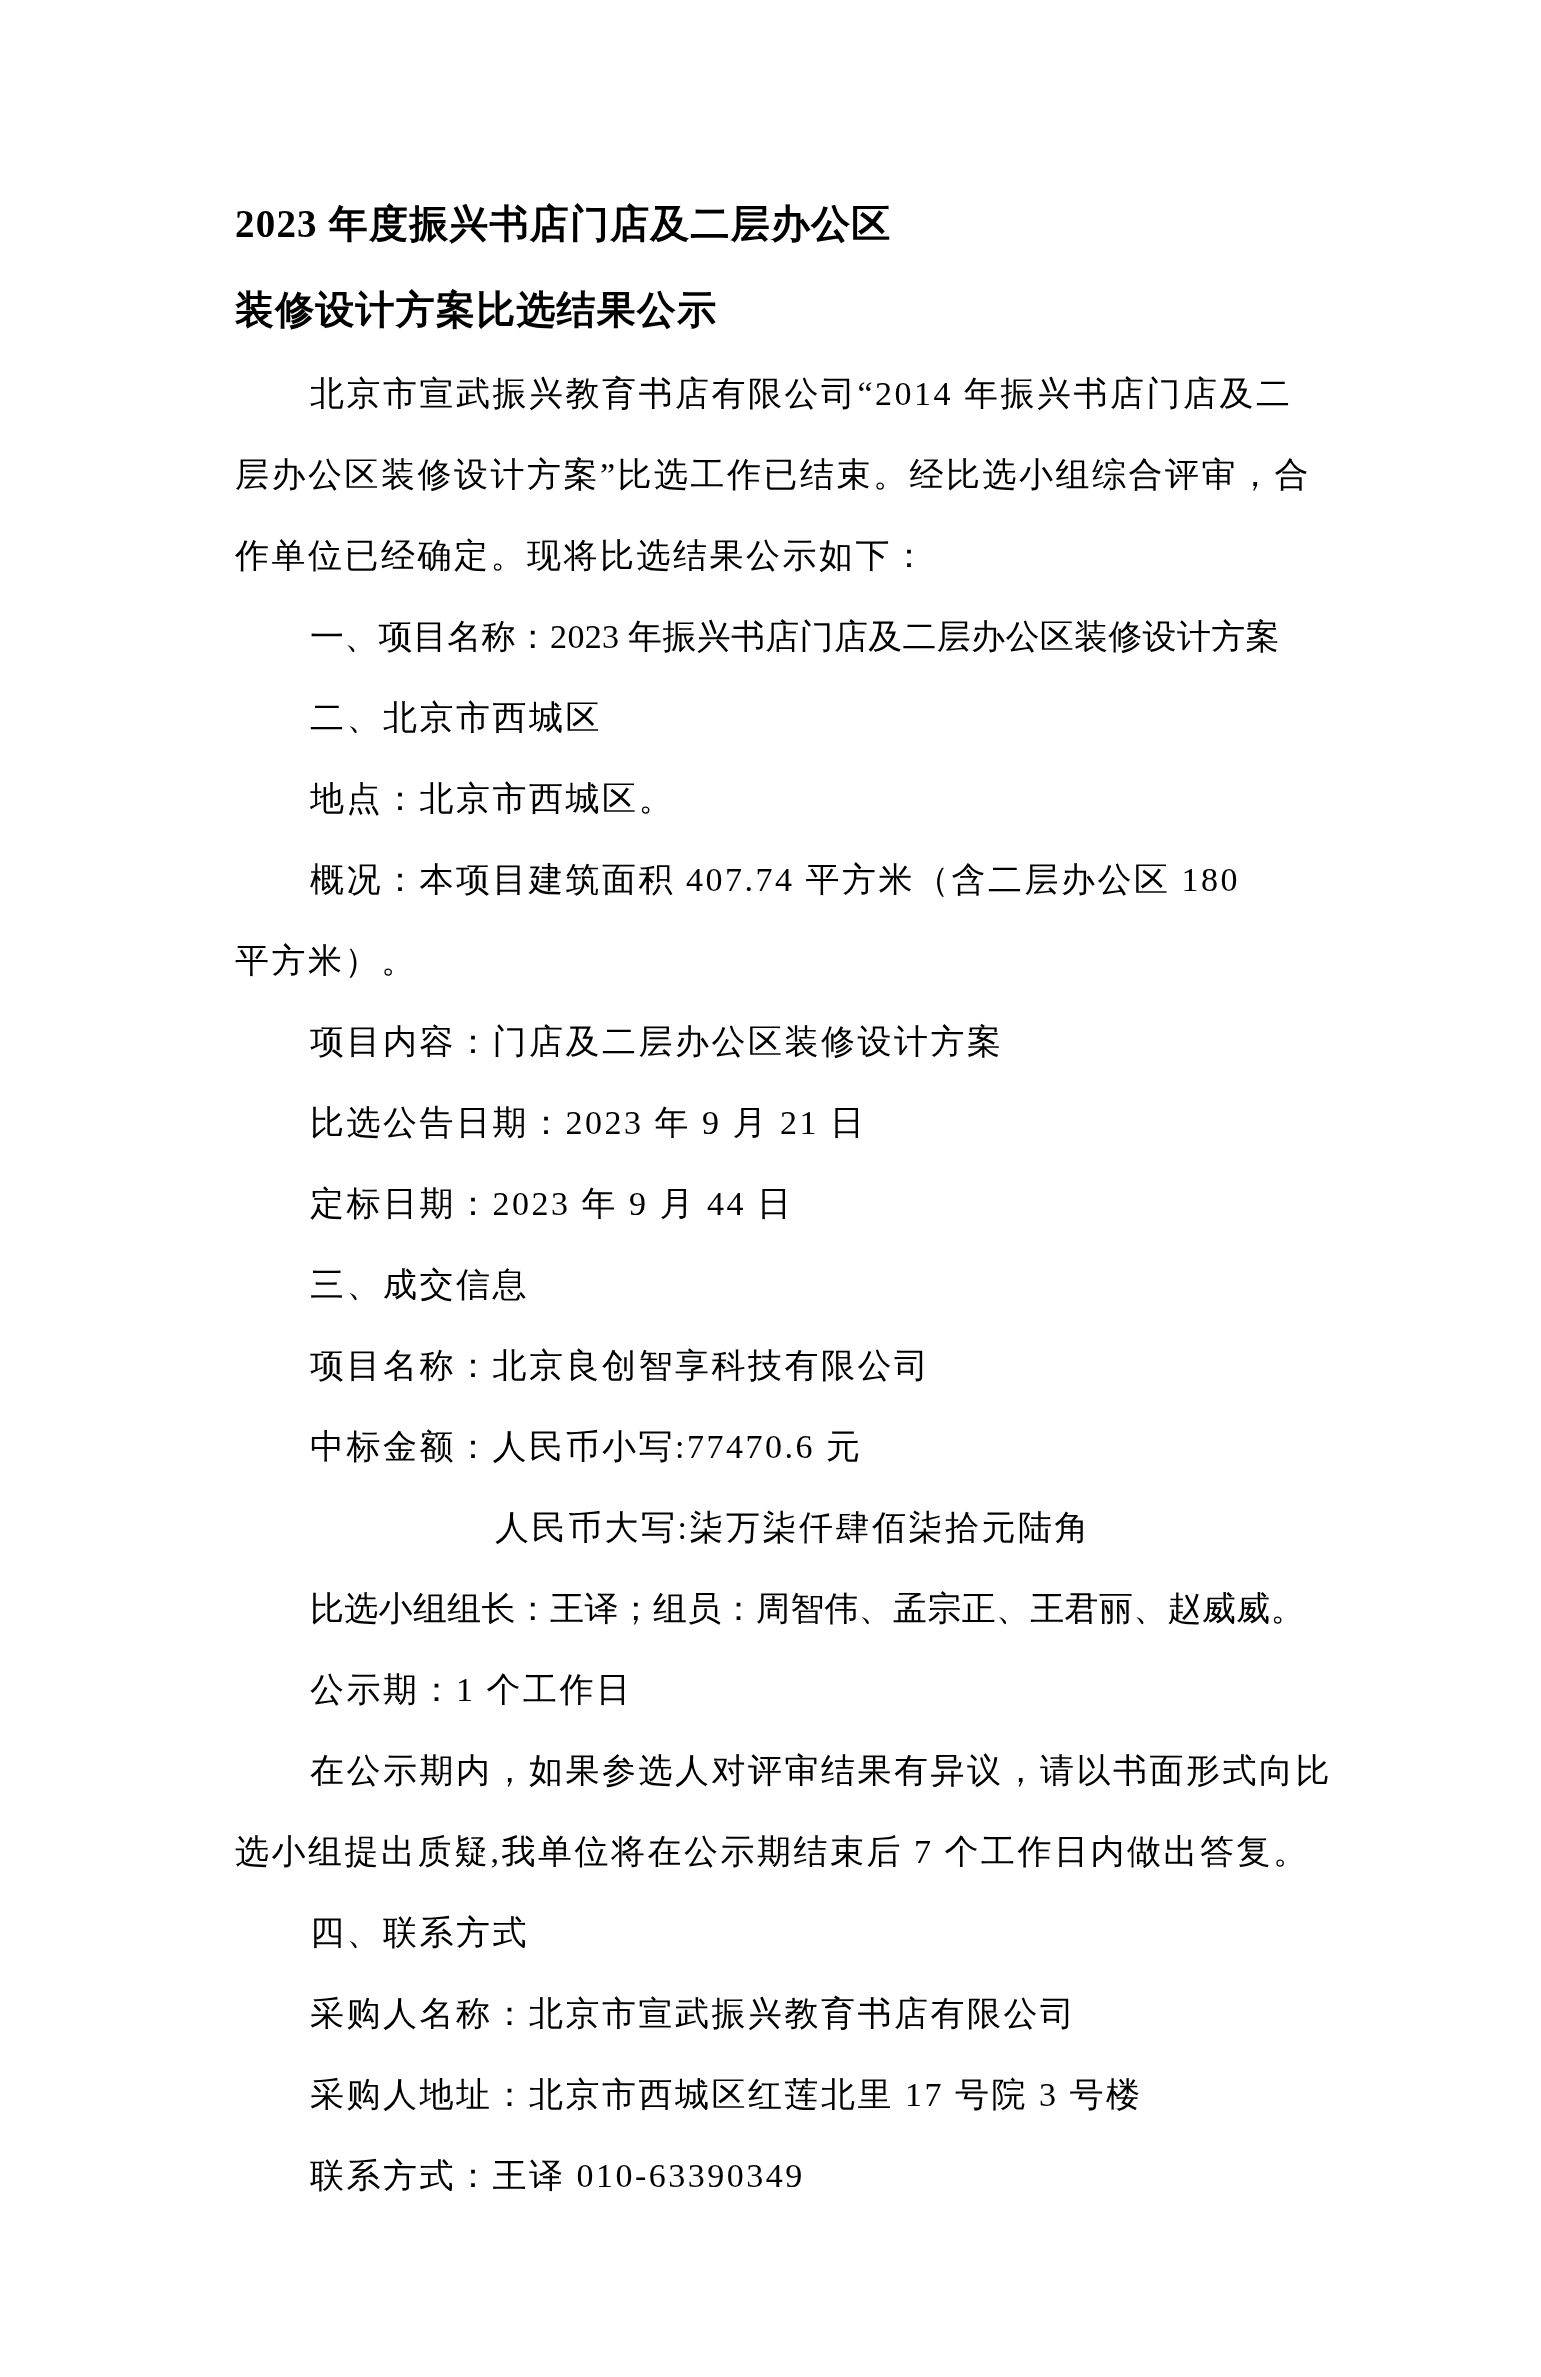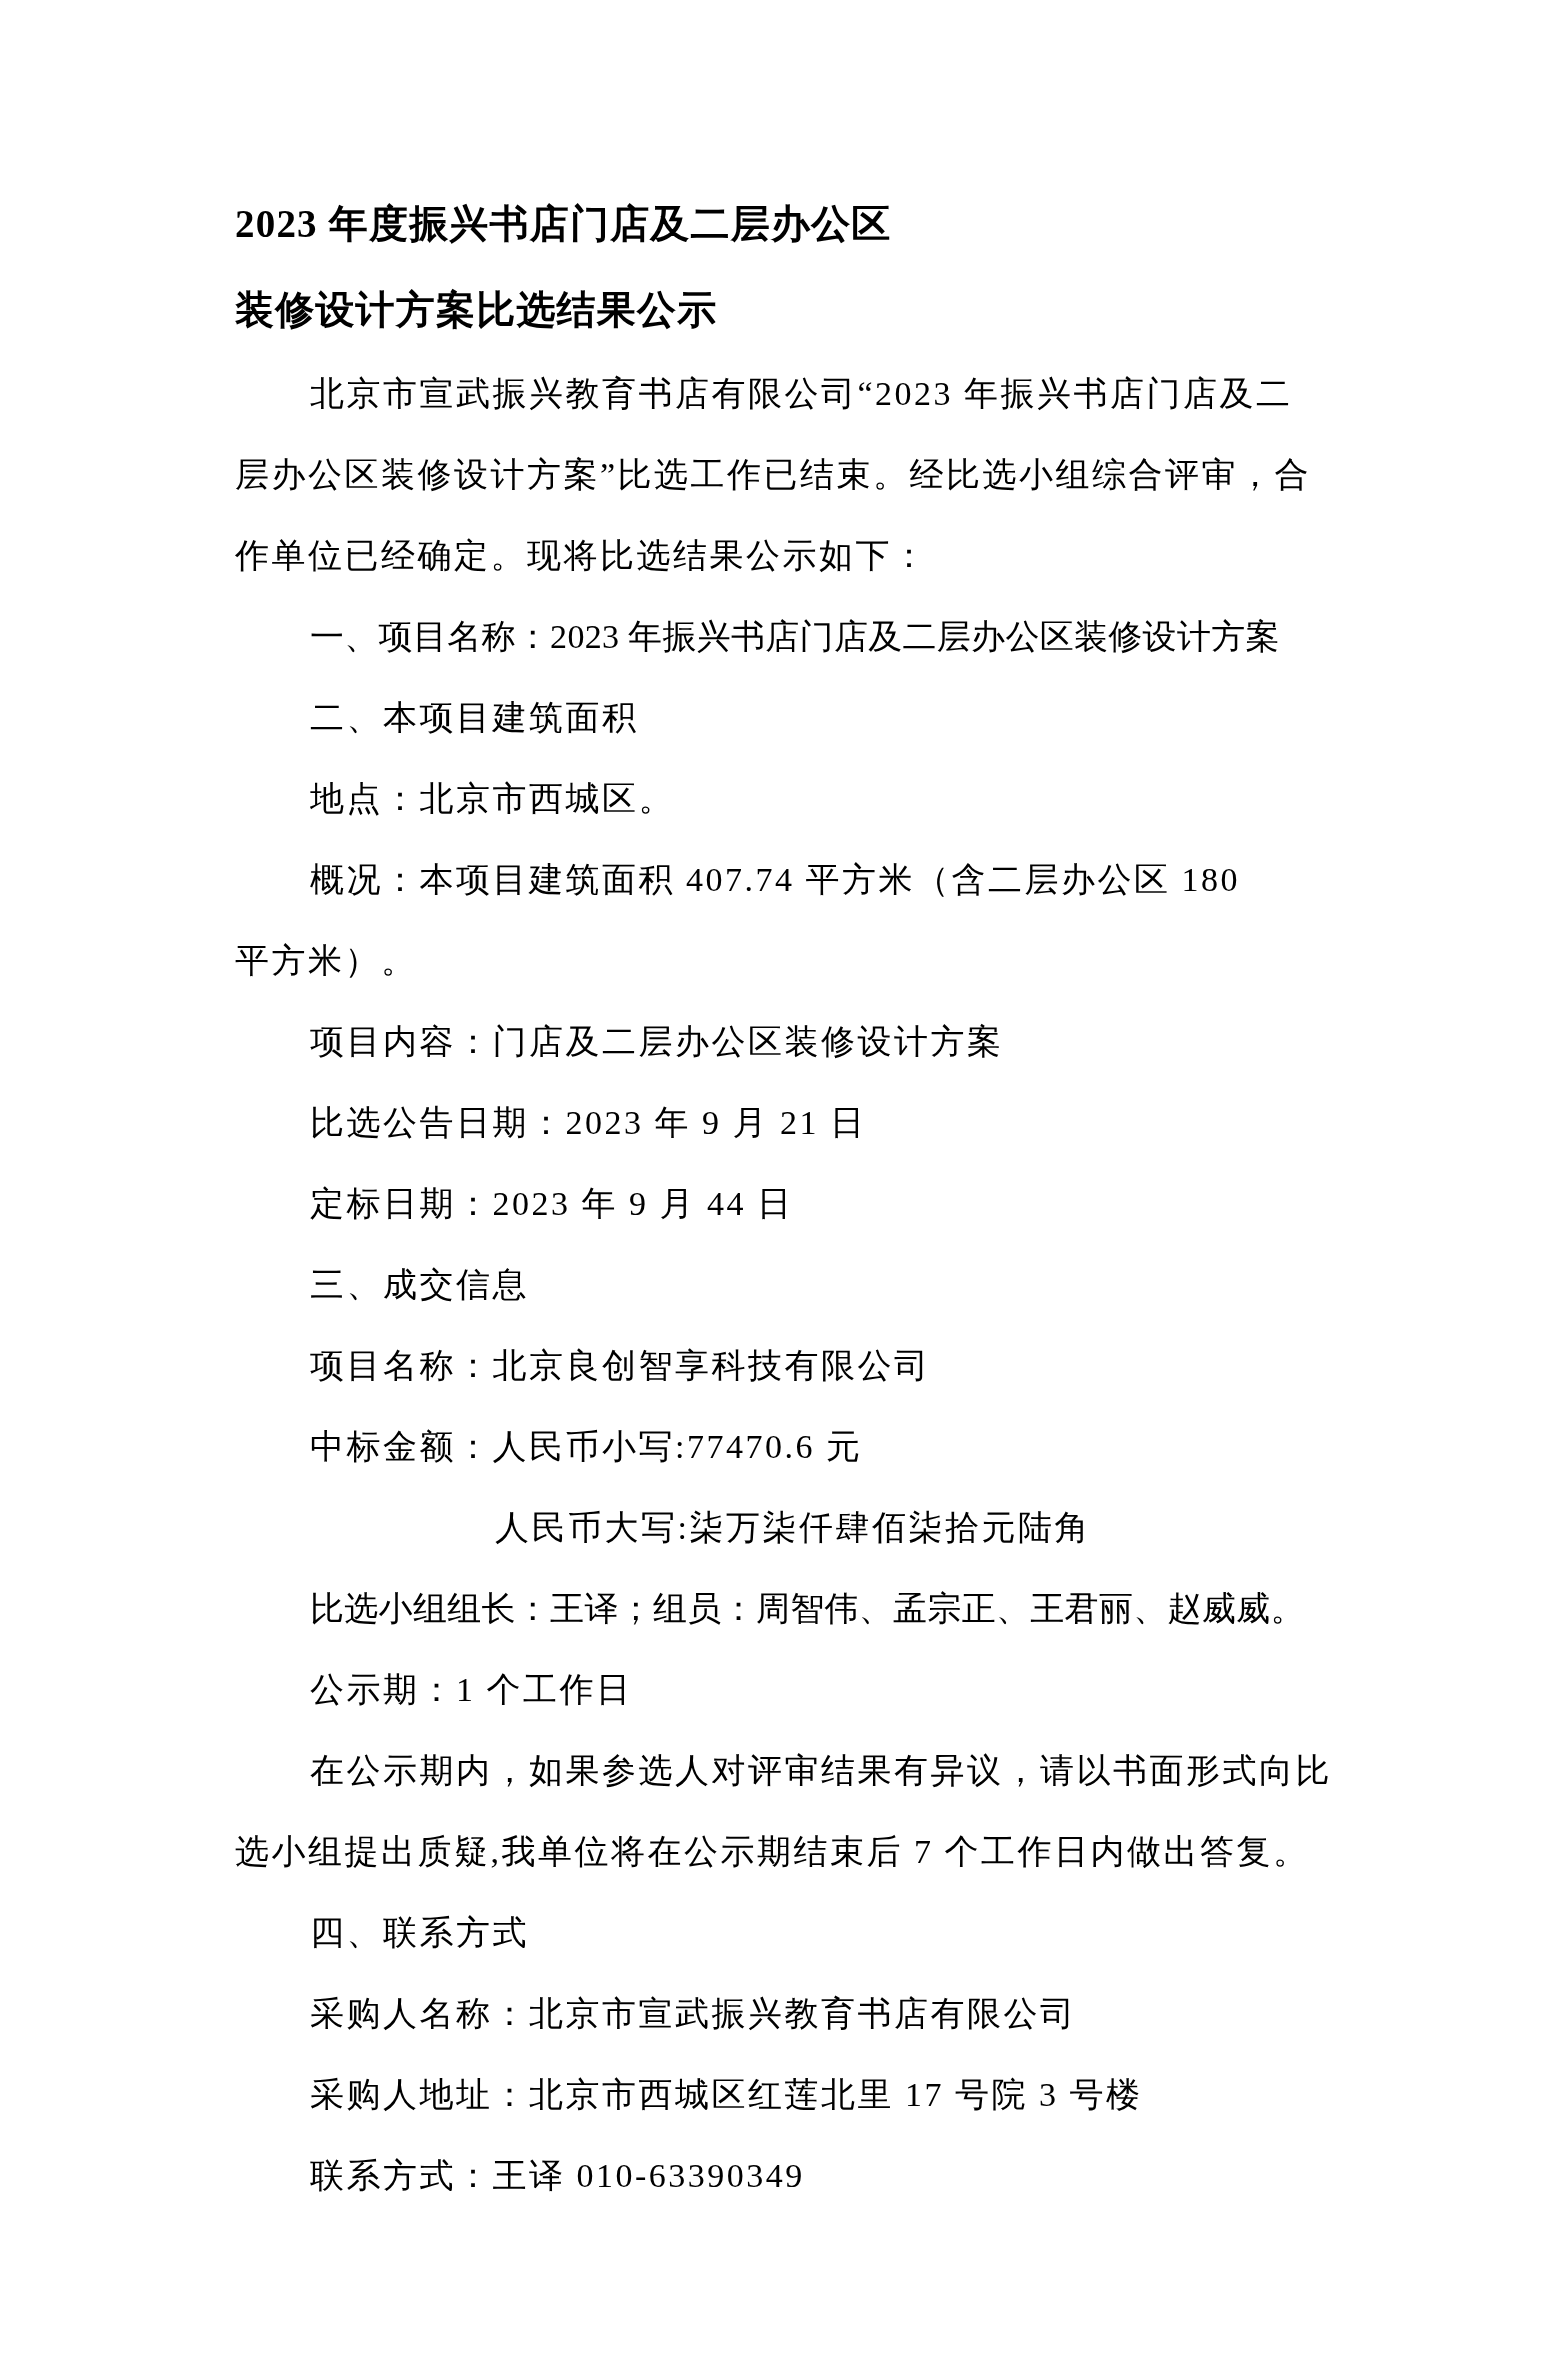--- a/index.html
+++ b/index.html
@@ -44,25 +44,25 @@
 </style>
 </head>
 <body>
 
 <div class="page">
   <div class="doc">
 
     <div class="title-line">2023 年度振兴书店门店及二层办公区</div>
     <div class="title-line">装修设计方案比选结果公示</div>
 
-    <div class="ln ind">北京市宣武振兴教育书店有限公司“2023 年振兴书店门店及二</div>
+    <div class="ln ind">北京市宣武振兴教育书店有限公司“2014 年振兴书店门店及二</div>
     <div class="ln">层办公区装修设计方案”比选工作已结束。经比选小组综合评审，合</div>
     <div class="ln">作单位已经确定。现将比选结果公示如下：</div>
     <div class="ln ind tight">一、项目名称：2023 年振兴书店门店及二层办公区装修设计方案</div>
-    <div class="ln ind">二、本项目建筑面积</div>
+    <div class="ln ind">二、北京市西城区</div>
     <div class="ln ind">地点：北京市西城区。</div>
     <div class="ln ind">概况：本项目建筑面积 407.74 平方米（含二层办公区 180</div>
     <div class="ln">平方米）。</div>
     <div class="ln ind">项目内容：门店及二层办公区装修设计方案</div>
     <div class="ln ind">比选公告日期：2023 年 9 月 21 日</div>
     <div class="ln ind">定标日期：2023 年 9 月 44 日</div>
     <div class="ln ind">三、成交信息</div>
     <div class="ln ind">项目名称：北京良创智享科技有限公司</div>
     <div class="ln ind">中标金额：人民币小写:77470.6 元</div>
     <div class="ln ind7">人民币大写:柒万柒仟肆佰柒拾元陆角</div>

